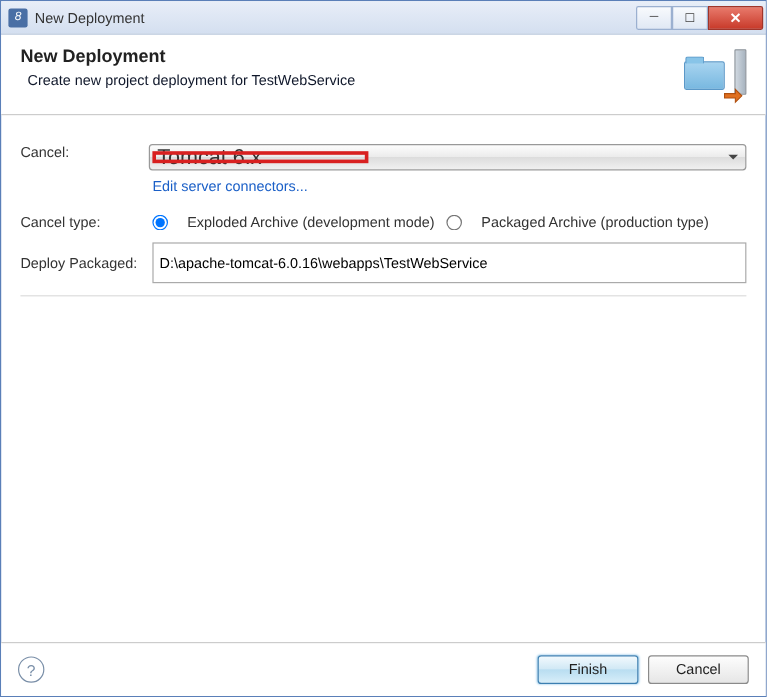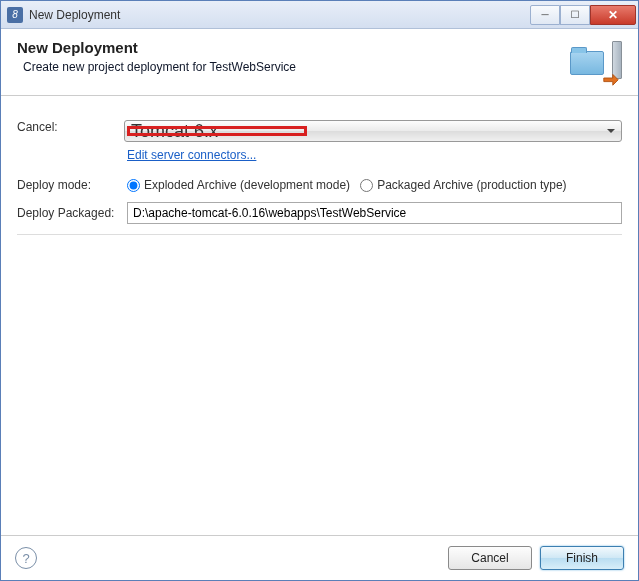--- a/index.html
+++ b/index.html
@@ -120,30 +120,29 @@
     display: inline-block;
     width: 180px;
   }
   .server-row .value { display: flex; align-items: flex-start; flex-direction: column; }
   .server-dd-wrap {
     display: flex; align-items: center; width: 100%;
   }
   .server-dd-wrap .dropdown { flex: 1; }
   .link {
     color: #1a5fc7;
-    text-decoration: underline;
     font-size: 12px;
     margin-top: 6px;
     cursor: pointer;
   }
   .radio-group { display: flex; gap: 10px; align-items: center; }
-  .radio-item { display: flex; align-items: center; gap: 4px; }
+  .radio-item { display: flex; align-items: center; gap: 16px; }
   .radio-item input { margin: 0; }
   .text-input {
-    width: 100%; height: 22px;
+    width: 100%; height: 34px;
     border: 1px solid #aaa;
     padding: 0 5px;
     font-size: 12px;
     background: #fff;
   }
   .sep {
     border: none; border-top: 1px solid #ddd;
     margin: 10px 0;
   }
 
@@ -231,21 +230,21 @@
             <span class="arrow-down"></span>
           </div>
         </div>
         <span class="link">Edit server connectors...</span>
       </div>
     </div>
 
     <div style="height:6px"></div>
 
     <div class="row">
-      <div class="label">Deploy mode:</div>
+      <div class="label">Cancel type:</div>
       <div class="value radio-group">
         <label class="radio-item">
           <input type="radio" name="dt" checked="" style="">
           <span>Exploded Archive (development mode)</span>
         </label>
         <label class="radio-item">
           <input type="radio" name="dt" style="">
           <span>Packaged Archive (production type)</span>
         </label>
       </div>
@@ -258,17 +257,17 @@
       </div>
     </div>
 
     <hr class="sep">
 
   </div>
 
   <div class="footer">
     <div class="help-icon">?</div>
     <div class="spacer"></div>
+    <div class="btn primary">Finish</div>
     <div class="btn">Cancel</div>
-    <div class="btn primary">Finish</div>
   </div>
 
 </div>
 
 </body></html>

